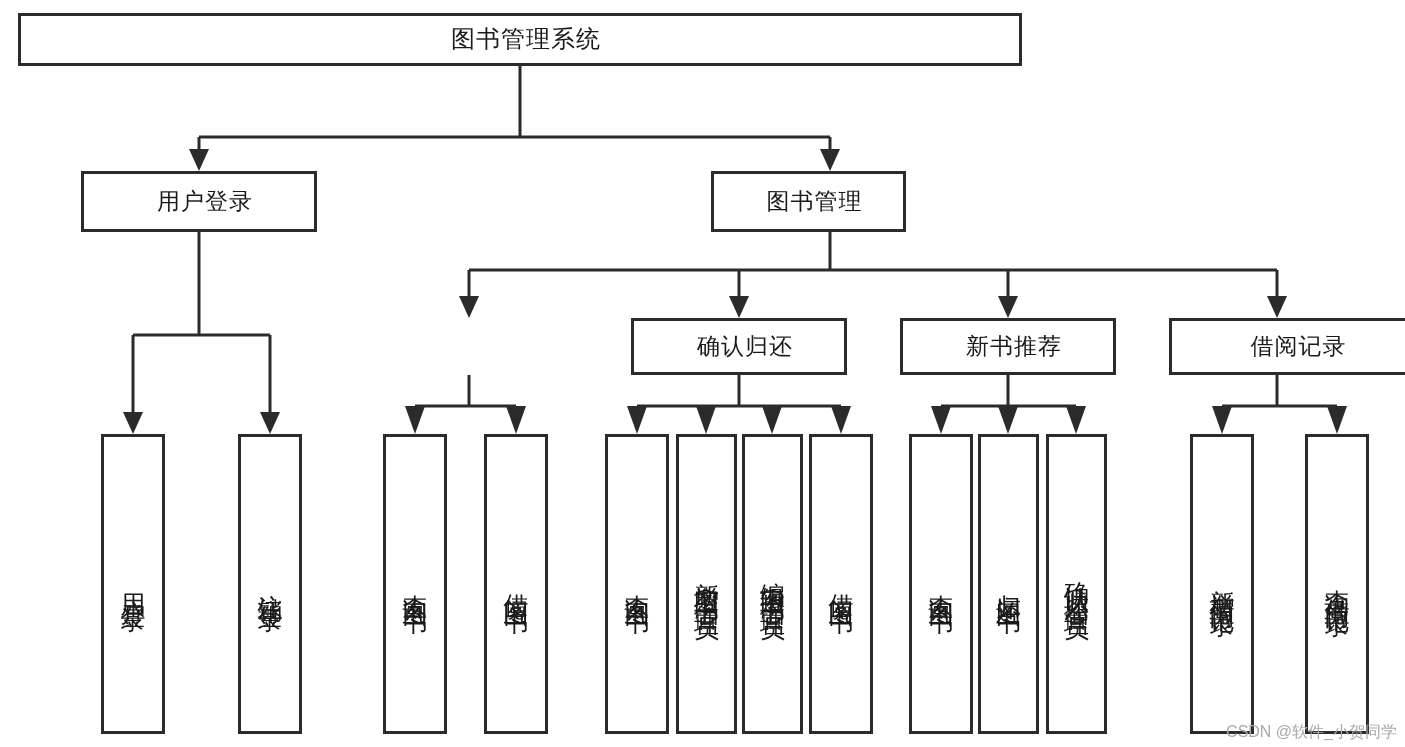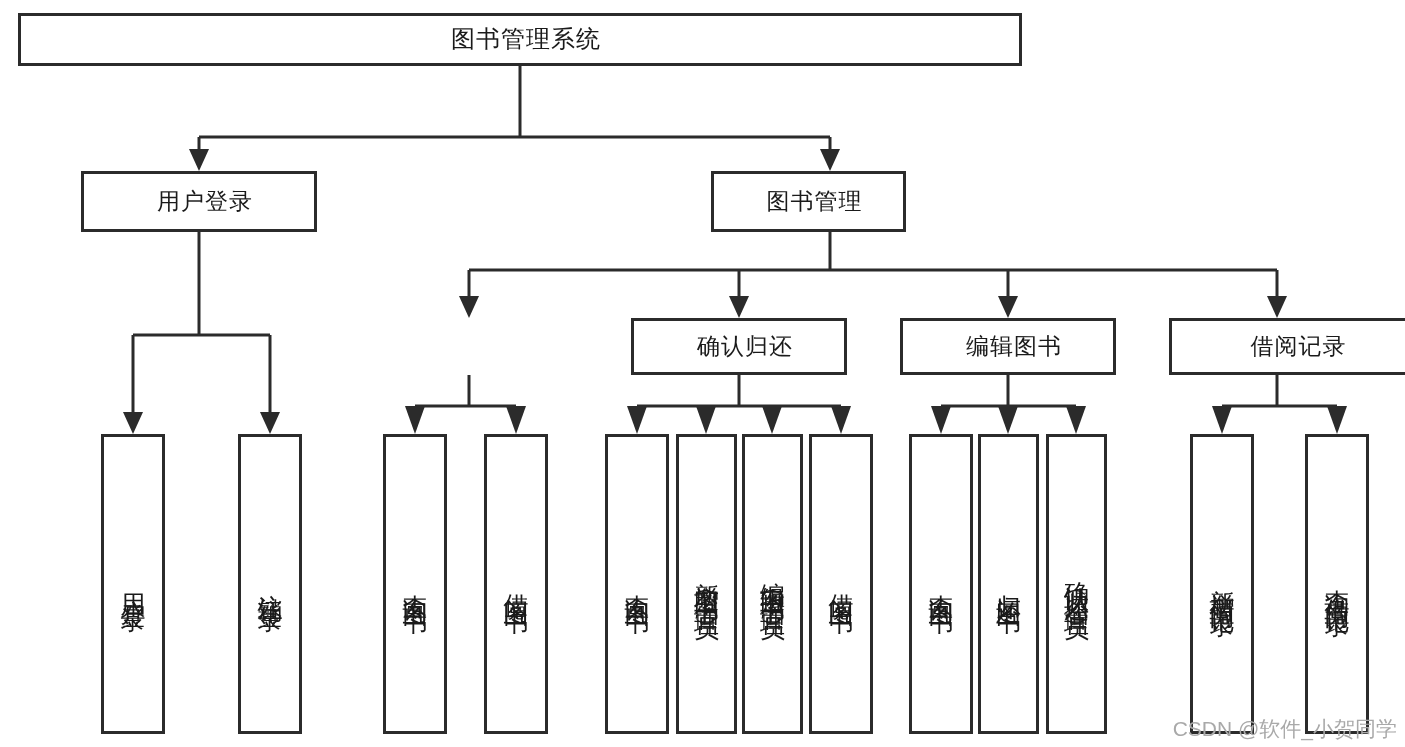--- a/index.html
+++ b/index.html
@@ -69,21 +69,21 @@
     letter-spacing:5px;
     line-height:1;
     white-space:nowrap;
   }
 
   
   #watermark{
     position:absolute;
     right:8px;
     bottom:4px;
-    font-size:21px;
+    font-size:16px;
     color:#a9a9a9;
     white-space:nowrap;
     user-select:none;
   }
 </style>
 </head>
 <body>
 
 <div id="diagram-root">
 
@@ -149,21 +149,21 @@
   <div class="node horiz" style="left:711px; top:171px; width:195px; height:61px;">
     <span class="label">图书管理</span>
   </div>
 
 
   <div class="node horiz" style="left:631px; top:318px; width:216px; height:57px;">
     <span class="label">确认归还</span>
   </div>
 
   <div class="node horiz" style="left:900px; top:318px; width:216px; height:57px;">
-    <span class="label">编辑图书</span>
+    <span class="label">新书推荐</span>
   </div>
 
   <div class="node horiz" style="left:1169px; top:318px; width:247px; height:57px;">
     <span class="label">借阅记录</span>
   </div>
 
   <div class="node vert" style="left:101px; top:434px; width:64px; height:300px;">
     <span class="label">用户登录</span>
   </div>
 

